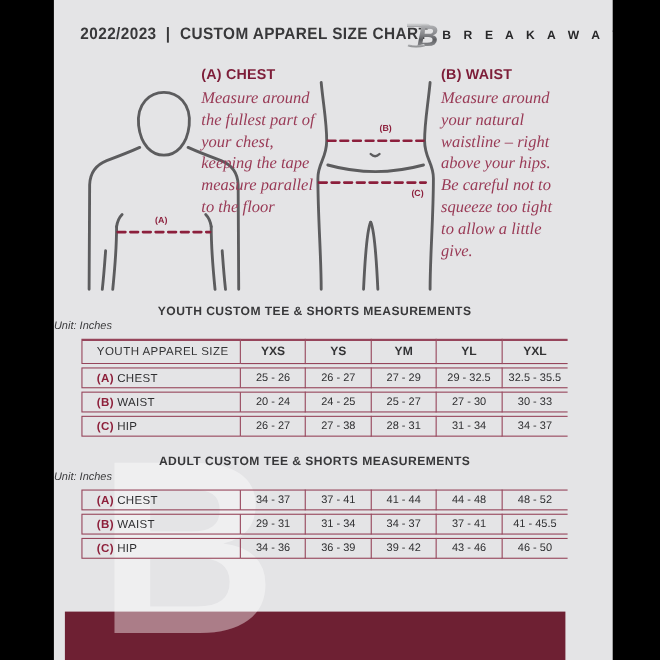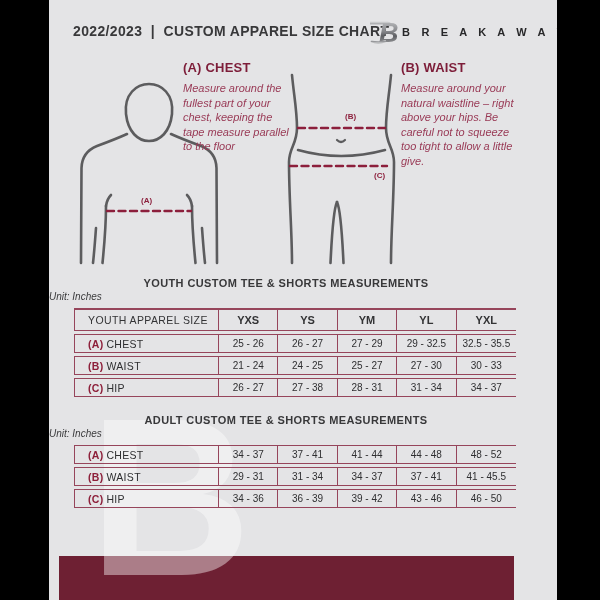--- a/index.html
+++ b/index.html
@@ -20,22 +20,22 @@
   .fig-a{left:5px;top:56px;}
   .fig-b{left:235px;top:56px;}
   .dash-label{position:absolute;font-size:8px;font-weight:bold;color:#8c1f3c;z-index:4;}
 
   
   .instr{position:absolute;z-index:3;}
   .instr-a{left:134px;top:60px;width:110px;}
   .instr-b{left:352px;top:60px;width:114px;}
   .instr-c{left:352px;top:164px;width:120px;}
   .instr-h{font-size:13px;font-weight:bold;color:#7d1d39;letter-spacing:.2px;}
-  .instr-t{margin-top:6px;font-size:11px;font-style:italic;color:#993a56;line-height:1.32;
-    white-space:pre-line;}
+  .instr-t{margin-top:6px;font-size:15px;font-style:italic;color:#993a56;line-height:1.32;
+    white-space:pre-line;font-family:Liberation Serif, serif;}
 
   
   .sec-title{position:absolute;left:0;width:474px;text-align:center;font-size:11px;
     font-weight:bold;color:#38383a;letter-spacing:.4px;z-index:3;}
   .sec-unit{position:absolute;left:0;width:474px;text-align:left;font-size:10px;
     font-style:italic;color:#3b3b3d;z-index:3;}
   .t-youth-title{top:277px;} .t-youth-unit{top:291px;}
   .t-adult-title{top:414px;} .t-adult-unit{top:428px;}
 
   
@@ -151,21 +151,21 @@
       <td>25 - 26</td>
       <td>26 - 27</td>
       <td>27 - 29</td>
       <td>29 - 32.5</td>
       <td class="last">32.5 - 35.5</td>
     </tr>
     <tr>
       <td class="lbl">
         <span class="prefix">(B)</span><span>WAIST</span>
       </td>
-      <td>21 - 24</td>
+      <td>20 - 24</td>
       <td>24 - 25</td>
       <td>25 - 27</td>
       <td>27 - 30</td>
       <td class="last">30 - 33</td>
     </tr>
     <tr>
       <td class="lbl">
         <span class="prefix">(C)</span><span>HIP</span>
       </td>
       <td>26 - 27</td>

